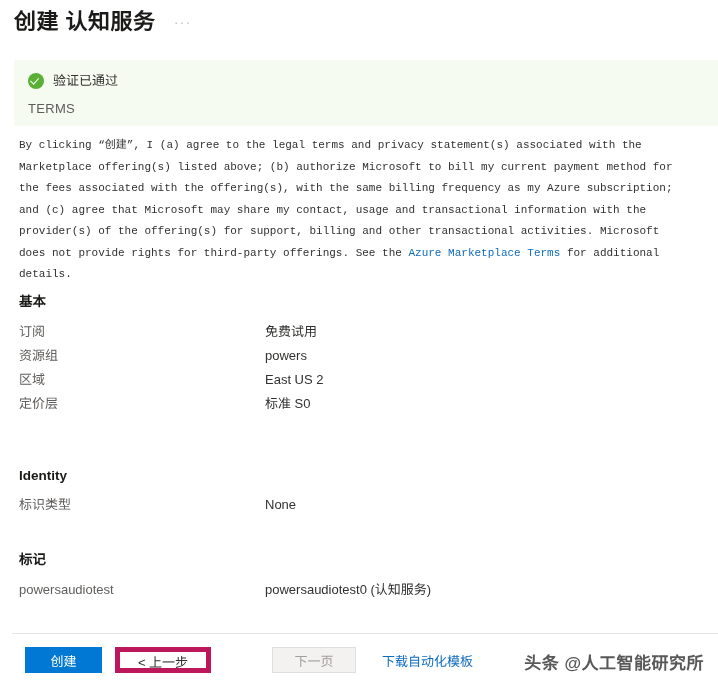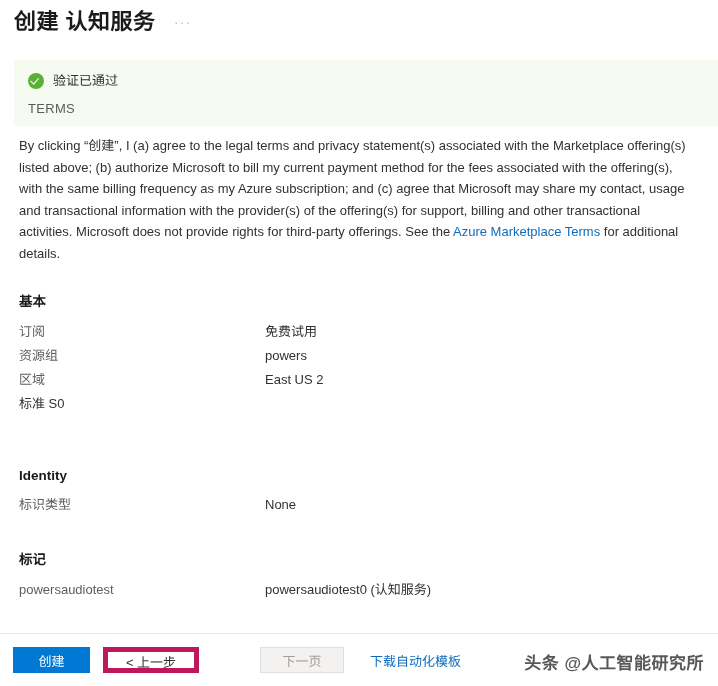--- a/index.html
+++ b/index.html
@@ -90,23 +90,24 @@
     color: #5c5c5c;
     letter-spacing: 0.3px;
   }
 
   
   .terms-body {
     position: absolute;
     left: 19px;
     top: 135px;
     width: 668px;
-    font-size: 13px;
+    font-size: 11px;
     line-height: 21.5px;
     color: #323130;
+    font-family: Liberation Mono, monospace;
   }
   .terms-body a {
     color: #0f6cbd;
     text-decoration: none;
   }
 
   
   .section {
     position: absolute;
     left: 19px;
@@ -136,21 +137,21 @@
     line-height: 19px;
   }
 
   #section-basics { top: 290px; }
   #section-identity { top: 468px; }
   #section-tags { top: 548px; }
 
   
   .command-bar {
     position: absolute;
-    left: 0;
+    left: 12px;
     right: 0;
     bottom: 0;
     height: 53px;
     border-top: 1px solid #e6e6e6;
     background: #ffffff;
     display: flex;
     align-items: center;
     padding-left: 13px;
     box-sizing: border-box;
   }
@@ -234,20 +235,21 @@
   </div>
   <div class="kv-row">
     <div class="kv-key">资源组</div>
     <div class="kv-val">powers</div>
   </div>
   <div class="kv-row">
     <div class="kv-key">区域</div>
     <div class="kv-val">East US 2</div>
   </div>
   <div class="kv-row">
+    <div class="kv-key">定价层</div>
     <div class="kv-val">标准 S0</div>
   </div>
 </div>
 
 <div class="section" id="section-identity">
   <div class="section-title">Identity</div>
   <div class="kv-row">
     <div class="kv-key">标识类型</div>
     <div class="kv-val">None</div>
   </div>

